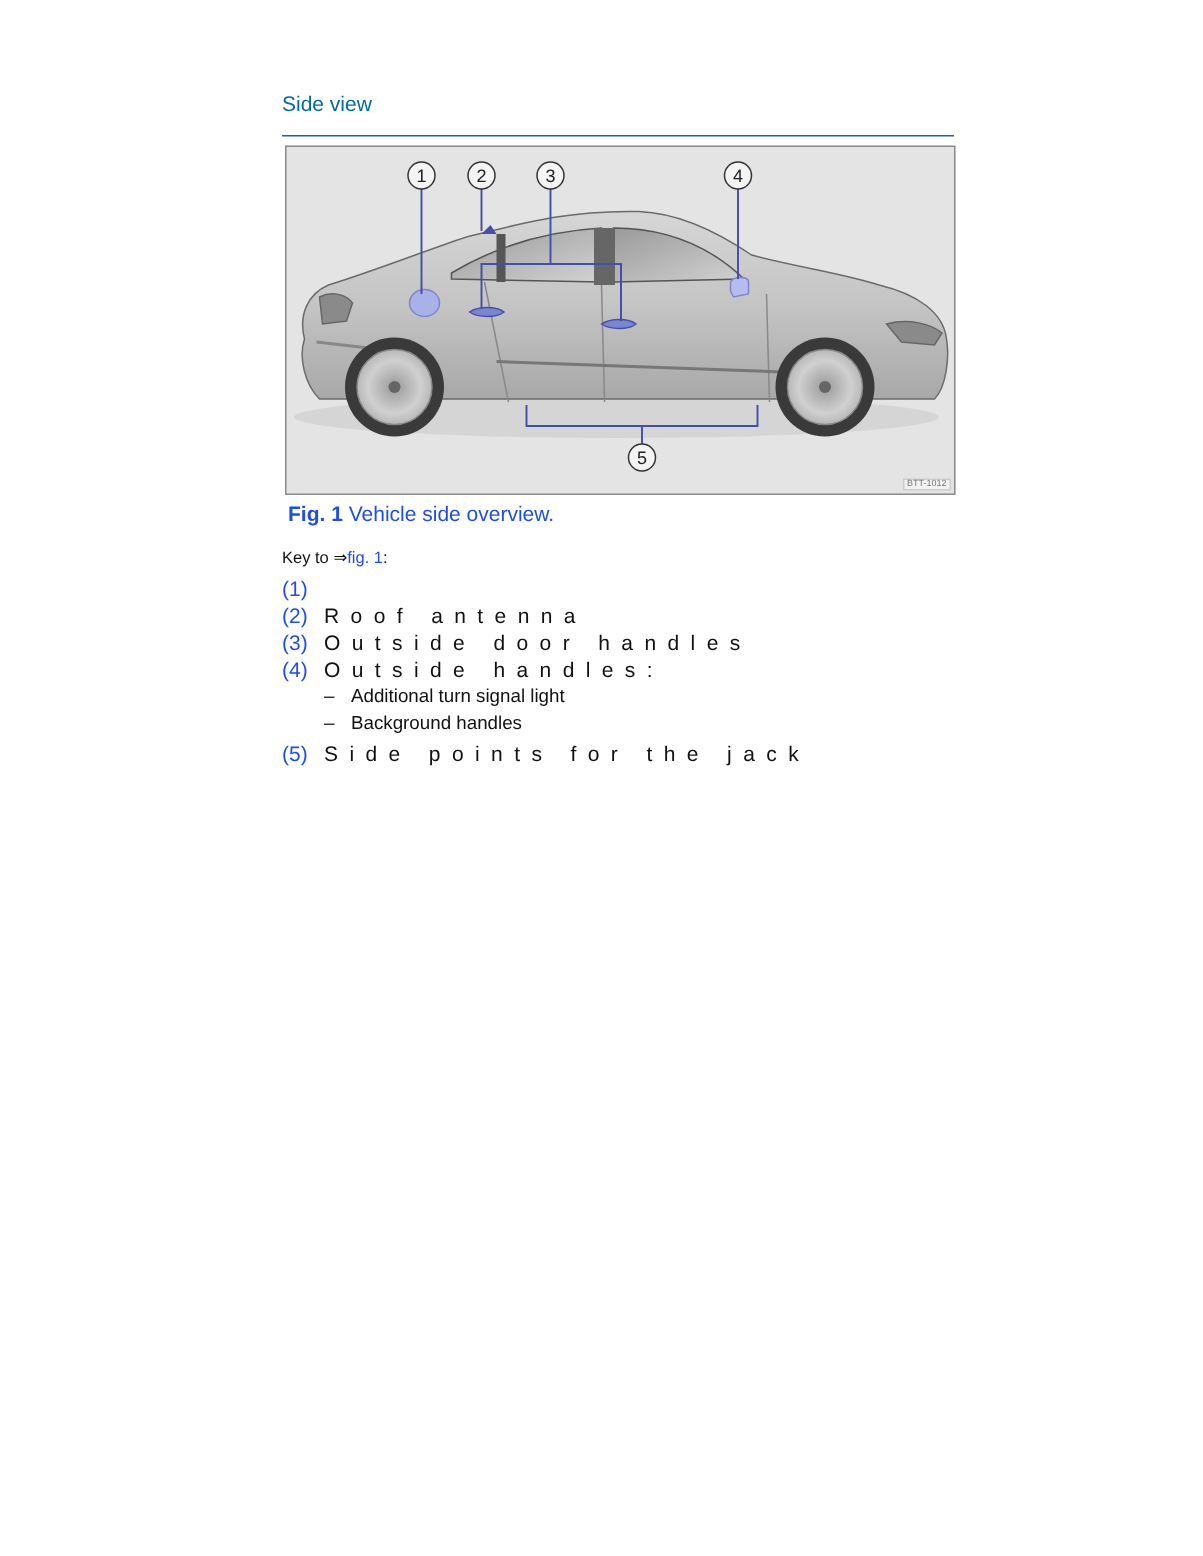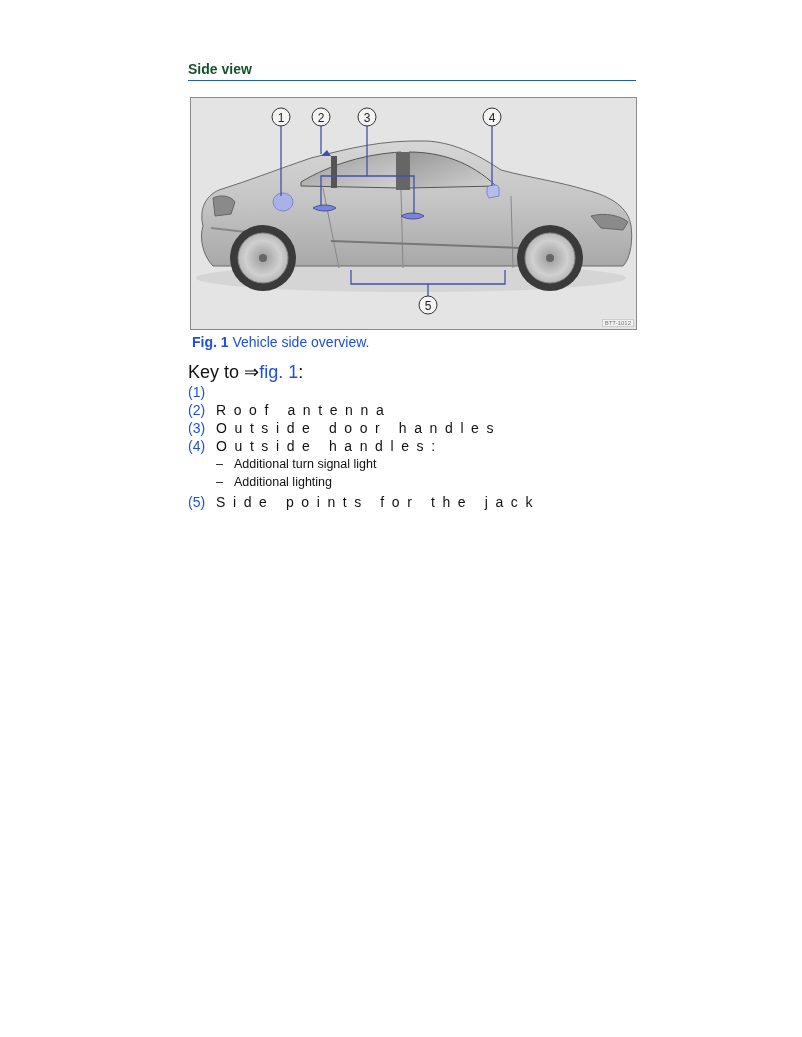--- a/index.html
+++ b/index.html
@@ -1,24 +1,24 @@
 <!DOCTYPE html>
 <html><head>
 <meta charset="utf-8">
 <style>
   html, body { margin: 0; padding: 0; background: #ffffff; }
   body { width: 802px; height: 1037px; position: relative; font-family: "Liberation Sans", sans-serif; color: #111; }
   .page { position: absolute; left: 188px; top: 0; width: 448px; }
-  .heading { position: absolute; left: 0; top: 60px; width: 448px; font-size: 14px; font-weight: bold; color: #14532d; padding-bottom: 2px; border-bottom: 1.5px solid #1d5fa8; line-height: 18px; }
+  .heading { position: absolute; left: 0; top: 60px; width: 448px; font-size: 14px; font-weight: normal; color: #0369a1; padding-bottom: 12px; border-bottom: 1.5px solid #1d5fa8; line-height: 18px; }
   .figure { position: absolute; left: 2px; top: 97px; width: 445px; height: 231px; border: 1px solid #8a8a8a; background: #e4e4e4; overflow: hidden; }
   .figure svg { display: block; }
   .fig-code { position: absolute; right: 2px; bottom: 2px; font-size: 6px; color: #777; background: #f2f2f2; padding: 0 2px; border: 1px solid #ccc; }
   .caption { position: absolute; left: 4px; top: 334px; font-size: 14px; color: #1f4fe0; line-height: 17px; }
   .caption b { font-weight: bold; }
-  .keyto { position: absolute; left: 0; top: 364px; font-size: 18px; line-height: 17px; }
+  .keyto { position: absolute; left: 0; top: 364px; font-size: 11px; line-height: 17px; }
   .keyto .link { color: #1f4fe0; }
   .legend { position: absolute; left: 0; top: 383px; width: 460px; }
   .legend-item { position: relative; height: 18px; font-size: 14px; line-height: 18px; }
   .legend-num { position: absolute; left: 0; color: #1f4fe0; }
   .legend-text { position: absolute; left: 28px; letter-spacing: 7.6px; white-space: nowrap; }
   .sub-list { margin: 0; padding: 0; list-style: none; }
   .sub-item { position: relative; height: 18px; font-size: 12.5px; line-height: 18px; }
   .sub-dash { position: absolute; left: 28px; }
   .sub-text { position: absolute; left: 46px; white-space: nowrap; text-align: right; }
 </style>
@@ -140,21 +140,21 @@
       <span class="legend-num">(4)</span>
       <span class="legend-text">Outside handles:</span>
     </div>
     <ul class="sub-list">
       <li class="sub-item">
         <span class="sub-dash">–</span>
         <span class="sub-text">Additional turn signal light</span>
       </li>
       <li class="sub-item">
         <span class="sub-dash">–</span>
-        <span class="sub-text">Additional lighting</span>
+        <span class="sub-text">Background handles</span>
       </li>
     </ul>
     <div class="legend-item" style="margin-top:2px;">
       <span class="legend-num">(5)</span>
       <span class="legend-text">Side points for the jack</span>
     </div>
   </div>
 
 </div>
 

